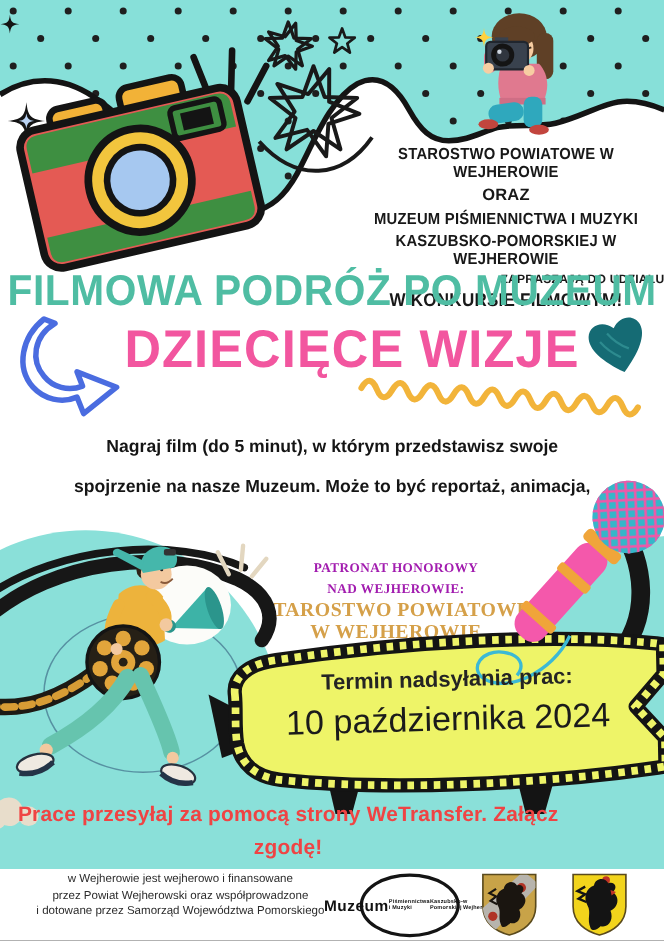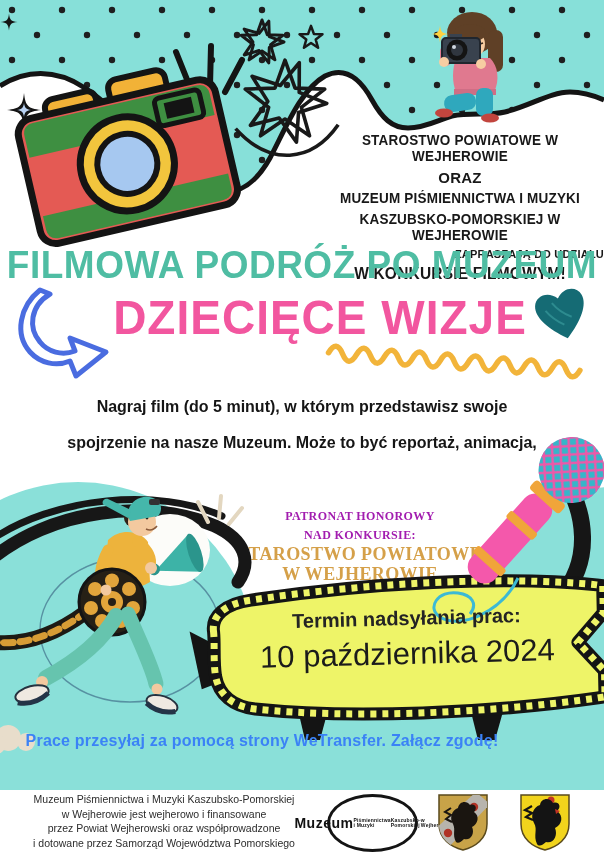--- a/index.html
+++ b/index.html
@@ -23,21 +23,21 @@
   
   .patron{left:160px;top:507px;width:400px;text-align:center;font-family:"Liberation Serif",serif;
           font-weight:700;letter-spacing:.4px;}
   .pat-teal{color:#a21caf;font-size:12px;line-height:19px;}
   .pat-gold{color:#d5a049;font-size:18px;line-height:19.5px;}
   
   .banner-text{left:214px;top:604px;width:386px;text-align:center;transform:rotate(-1.5deg);color:#242424;}
   .banner-label{font-size:20px;font-weight:600;line-height:28px;}
   .banner-date{font-size:31px;font-weight:500;line-height:44px;color:#1b1b1b;}
   
-  .submit{left:0;top:726px;width:524px;text-align:center;color:#3b82f6;font-size:16px;
+  .submit{left:0;top:726px;width:524px;text-align:center;color:#ef4444;font-size:19px;
           line-height:29.5px;font-weight:600;letter-spacing:.2px;}
   
   .funding{left:6px;top:792px;width:316px;text-align:center;font-size:10.5px;line-height:14.5px;
            color:#2c2c2c;font-weight:500;}
   .muzlogo{left:327px;top:794px;width:85px;height:52px;border:3px solid #141414;border-radius:50%;
            background:#fff;display:flex;flex-direction:row;align-items:center;justify-content:center;}
   .muz-name{font-size:14px;font-weight:700;color:#111;line-height:13px;letter-spacing:.5px;}
   .muz-sub{font-size:5px;font-weight:700;color:#111;line-height:5.5px;letter-spacing:.2px;}
 </style>
 </head>
@@ -162,21 +162,21 @@
     <path d="M6,20 q7,-14 14,0 t14,0 t14,0 t14,0 t14,0 t14,0 t14,0 t14,0 t14,0 t14,0 t14,0 t14,0 t14,0 t14,0 t14,0 t14,0 t14,0 t14,0" fill="none" stroke="#f2b43a" stroke-width="5.5" stroke-linecap="round"></path>
   </svg>
 
   <div class="abs desc">
     <div>Nagraj film (do 5 minut), w którym przedstawisz swoje</div>
     <div>spojrzenie na nasze Muzeum. Może to być reportaż, animacja,</div>
   </div>
 
   <div class="abs patron">
     <div class="pat-teal">PATRONAT HONOROWY</div>
-    <div class="pat-teal">NAD KONKURSIE:</div>
+    <div class="pat-teal">NAD WEJHEROWIE:</div>
     <div class="pat-gold">STAROSTWO POWIATOWE</div>
     <div class="pat-gold">W WEJHEROWIE</div>
   </div>
 
   <svg class="abs" style="left:0;top:470px" width="604" height="320" viewBox="0 0 604 320">
 
     <ellipse cx="78" cy="190" rx="178" ry="178" fill="#8ae0d9"></ellipse>
     <ellipse cx="612" cy="185" rx="138" ry="168" fill="#8ae0d9"></ellipse>
     <rect x="0" y="220" width="604" height="100" fill="#8ae0d9"></rect>
 
@@ -291,21 +291,20 @@
   <div class="abs banner-text">
     <div class="banner-label">Termin nadsyłania prac:</div>
     <div class="banner-date">10 października 2024</div>
   </div>
 
   <div class="abs submit">
     <div>Prace przesyłaj za pomocą strony WeTransfer. Załącz zgodę!</div>
   </div>
 
   <div class="abs funding">
-    <div>Muzeum Piśmiennictwa i Muzyki Kaszubsko-Pomorskiej</div>
     <div>w Wejherowie jest wejherowo i finansowane</div>
     <div>przez Powiat Wejherowski oraz współprowadzone</div>
     <div>i dotowane przez Samorząd Województwa Pomorskiego</div>
   </div>
 
   <div class="abs muzlogo">
     <svg width="14" height="13" viewBox="0 0 14 13">
       <rect x="4" y="0" width="7" height="12" fill="#141414"></rect>
       <rect x="2" y="3.5" width="11" height="2" fill="#141414"></rect>
       <circle cx="7.5" cy="7" r="1" fill="#fff"></circle>

